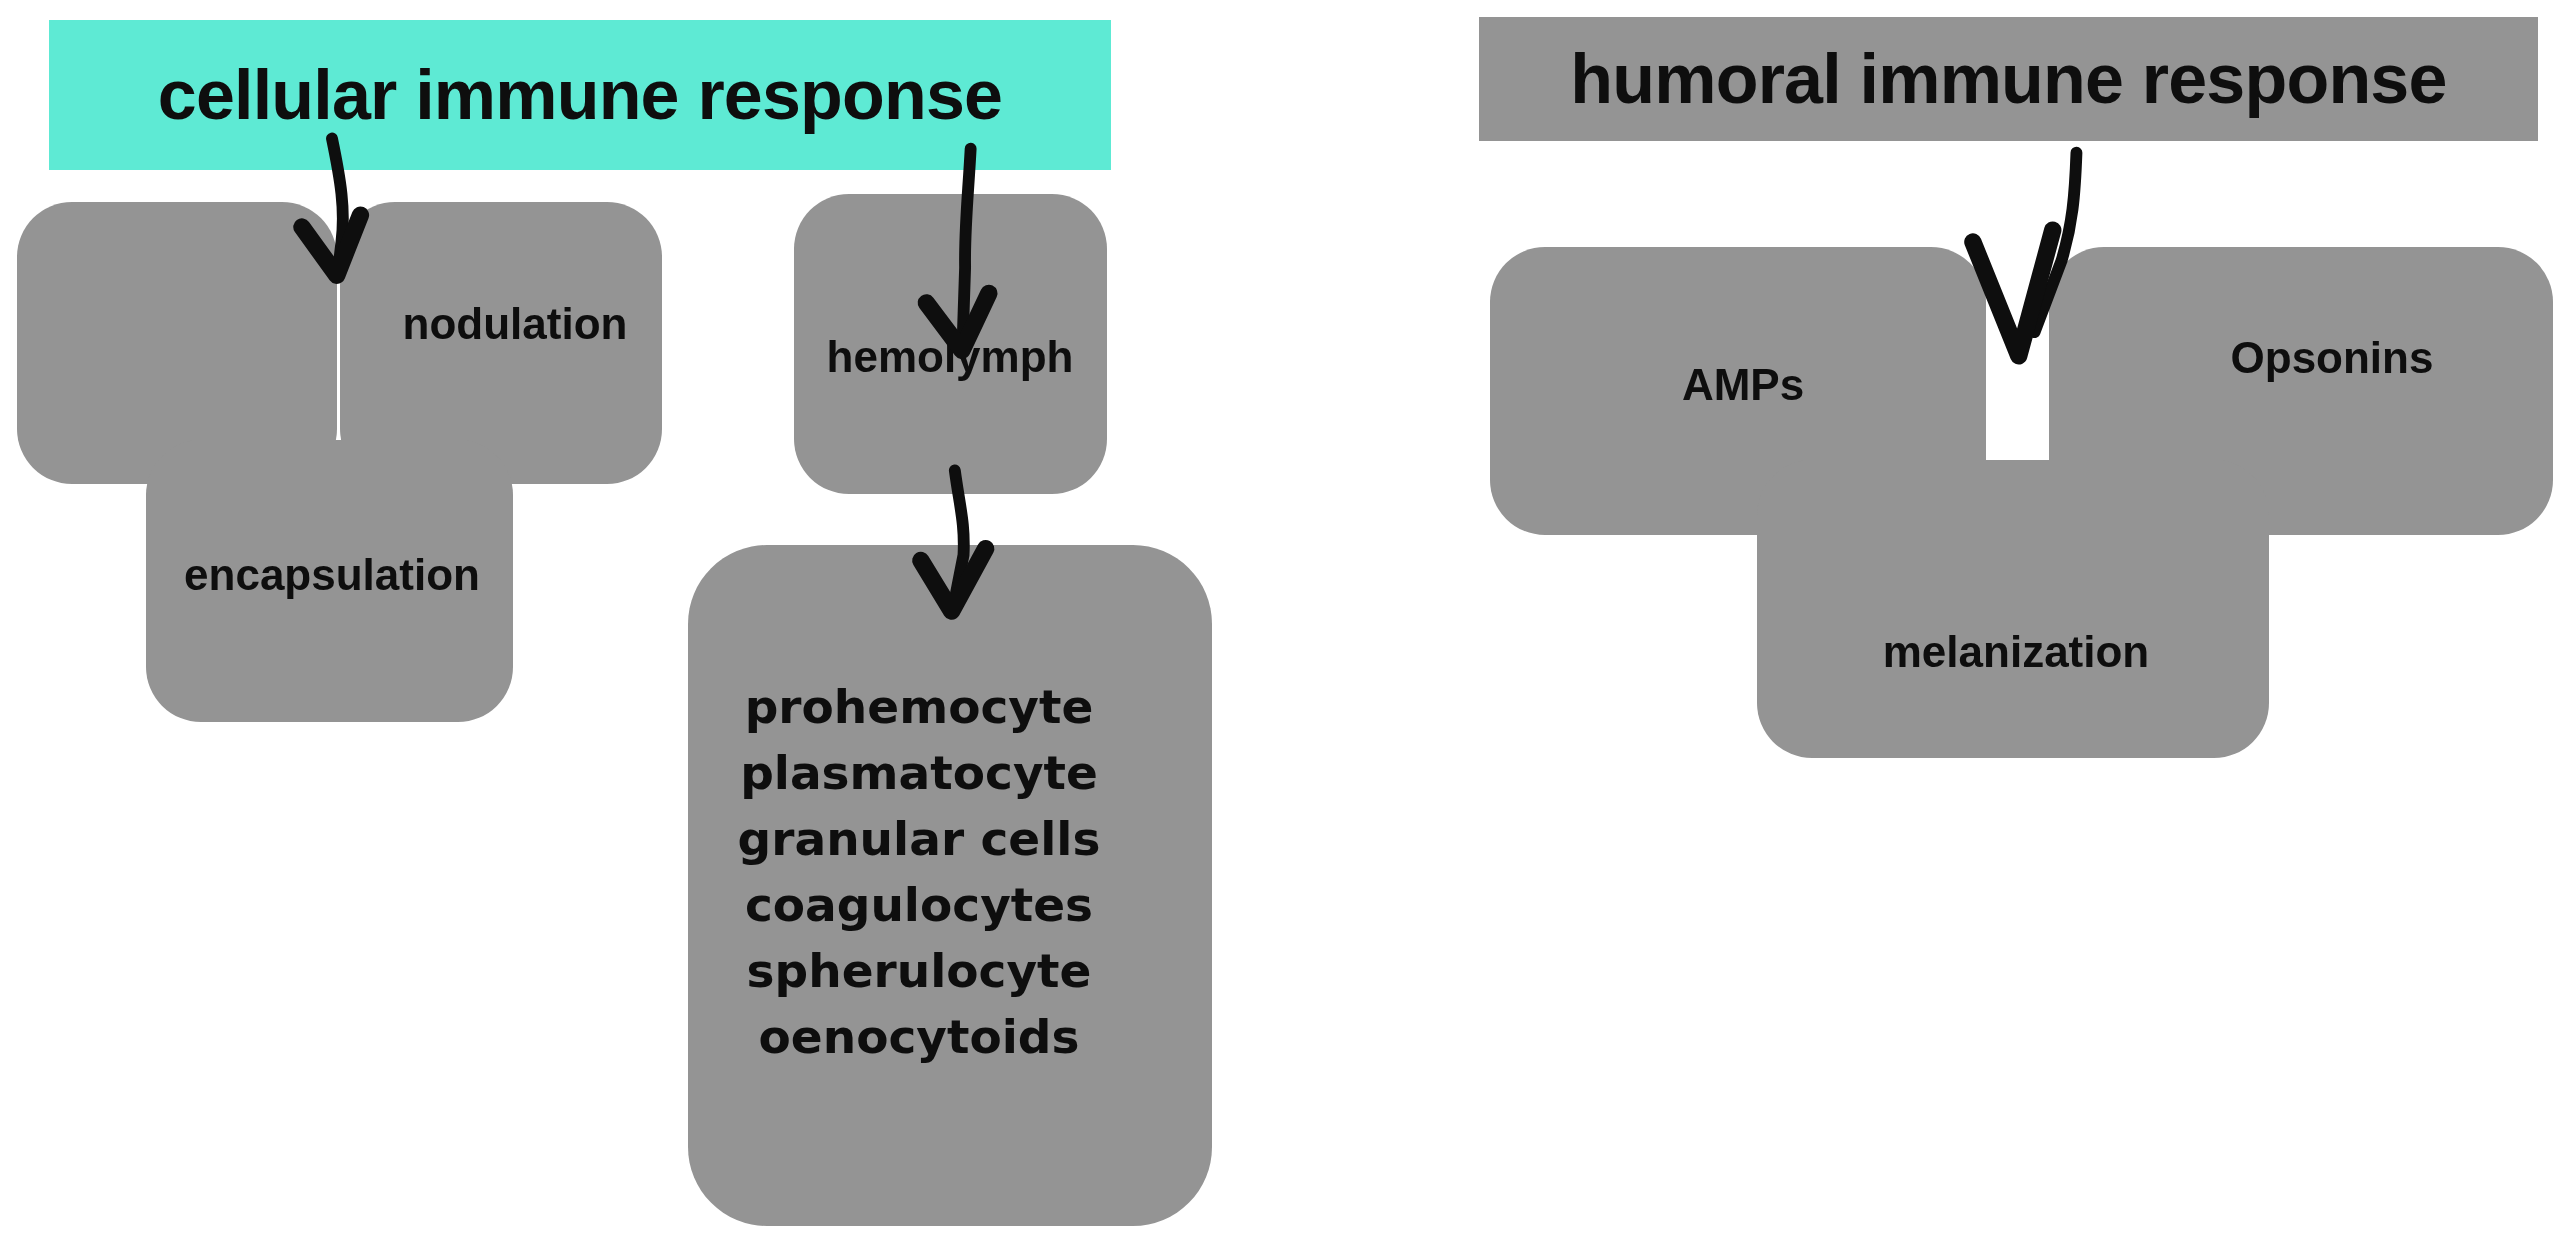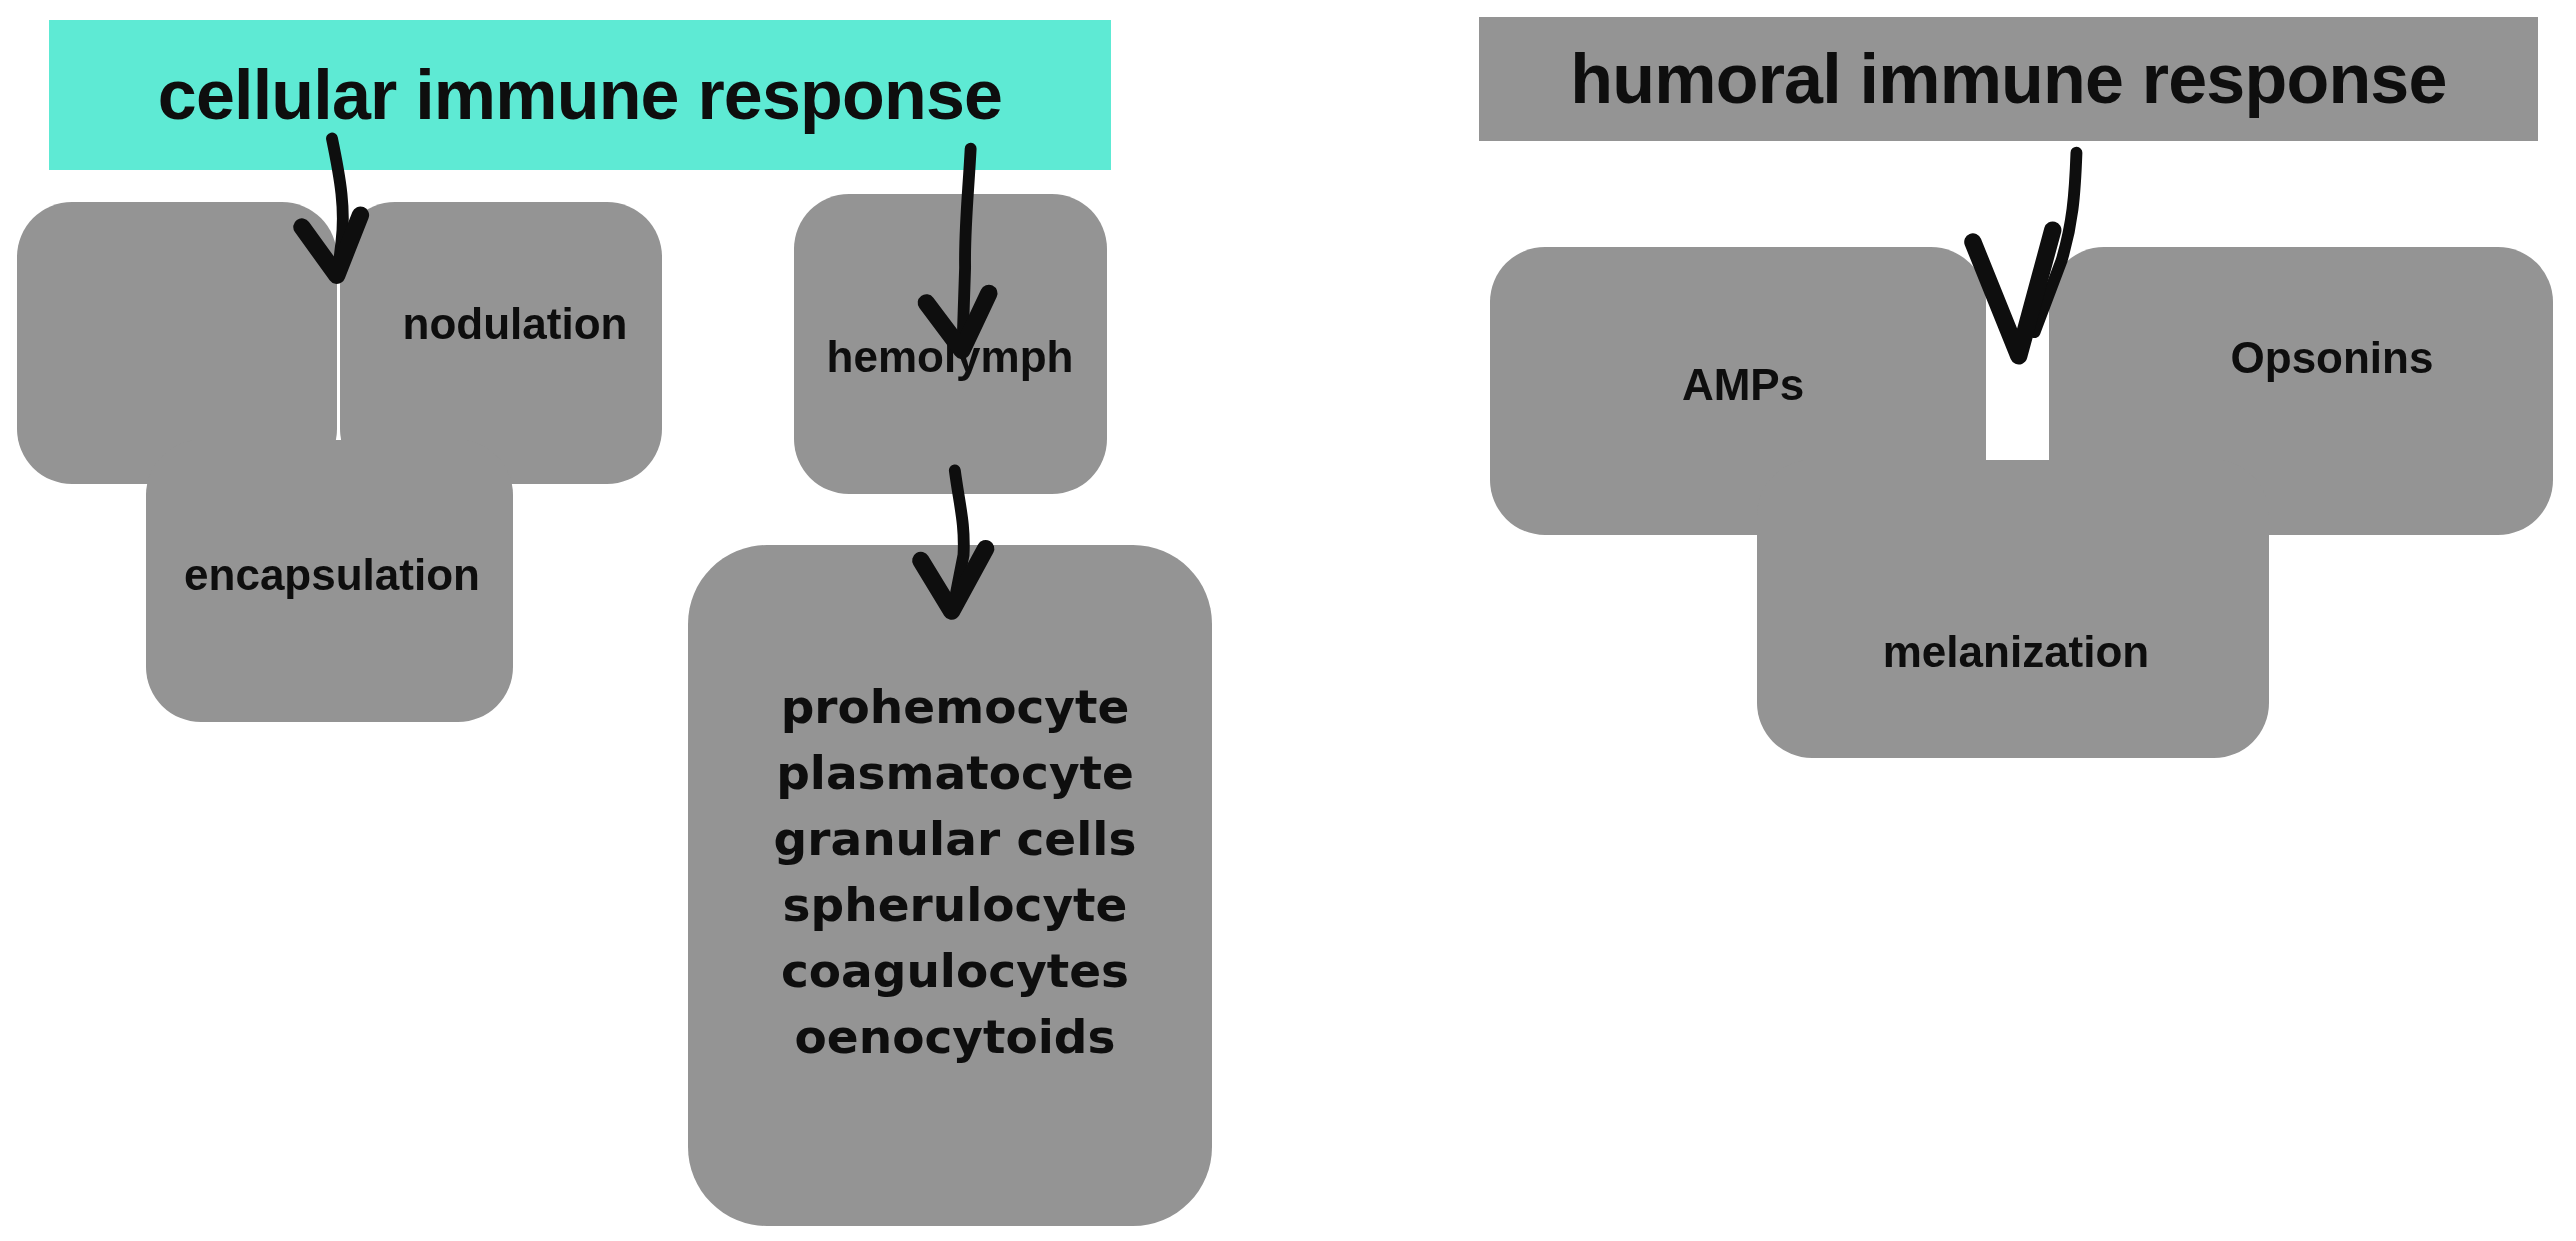--- a/index.html
+++ b/index.html
@@ -72,26 +72,26 @@
   <div class="gbox" style="left:2049px;top:247px;width:504px;height:288px;"></div>
   <div class="gbox" style="left:1757px;top:460px;width:512px;height:298px;"></div>
 
   <div class="node-label" style="left:515px;top:324px;">nodulation</div>
   <div class="node-label" style="left:332px;top:575px;">encapsulation</div>
   <div class="node-label" style="left:950px;top:357px;">hemolymph</div>
   <div class="node-label" style="left:1731px;top:385px;margin-left:12px;">AMPs</div>
   <div class="node-label" style="left:2332px;top:358px;">Opsonins</div>
   <div class="node-label" style="left:2016px;top:652px;">melanization</div>
 
-  <div class="cell-list" style="left:955px;top:674px;">
+  <div class="cell-list" style="left:919px;top:674px;">
     <div>prohemocyte</div>
     <div>plasmatocyte</div>
     <div>granular cells</div>
+    <div>coagulocytes</div>
     <div>spherulocyte</div>
-    <div>coagulocytes</div>
     <div>oenocytoids</div>
   </div>
 
   <svg class="arrows" width="2576" height="1242" viewBox="0 0 3259 1571">
 
     <g>
       <path class="stem" d="M420,175 C431,228 437,265 432,306 L428,340"></path>
       <path class="head" d="M382,287 L426,348 L456,272"></path>
     </g>
 

